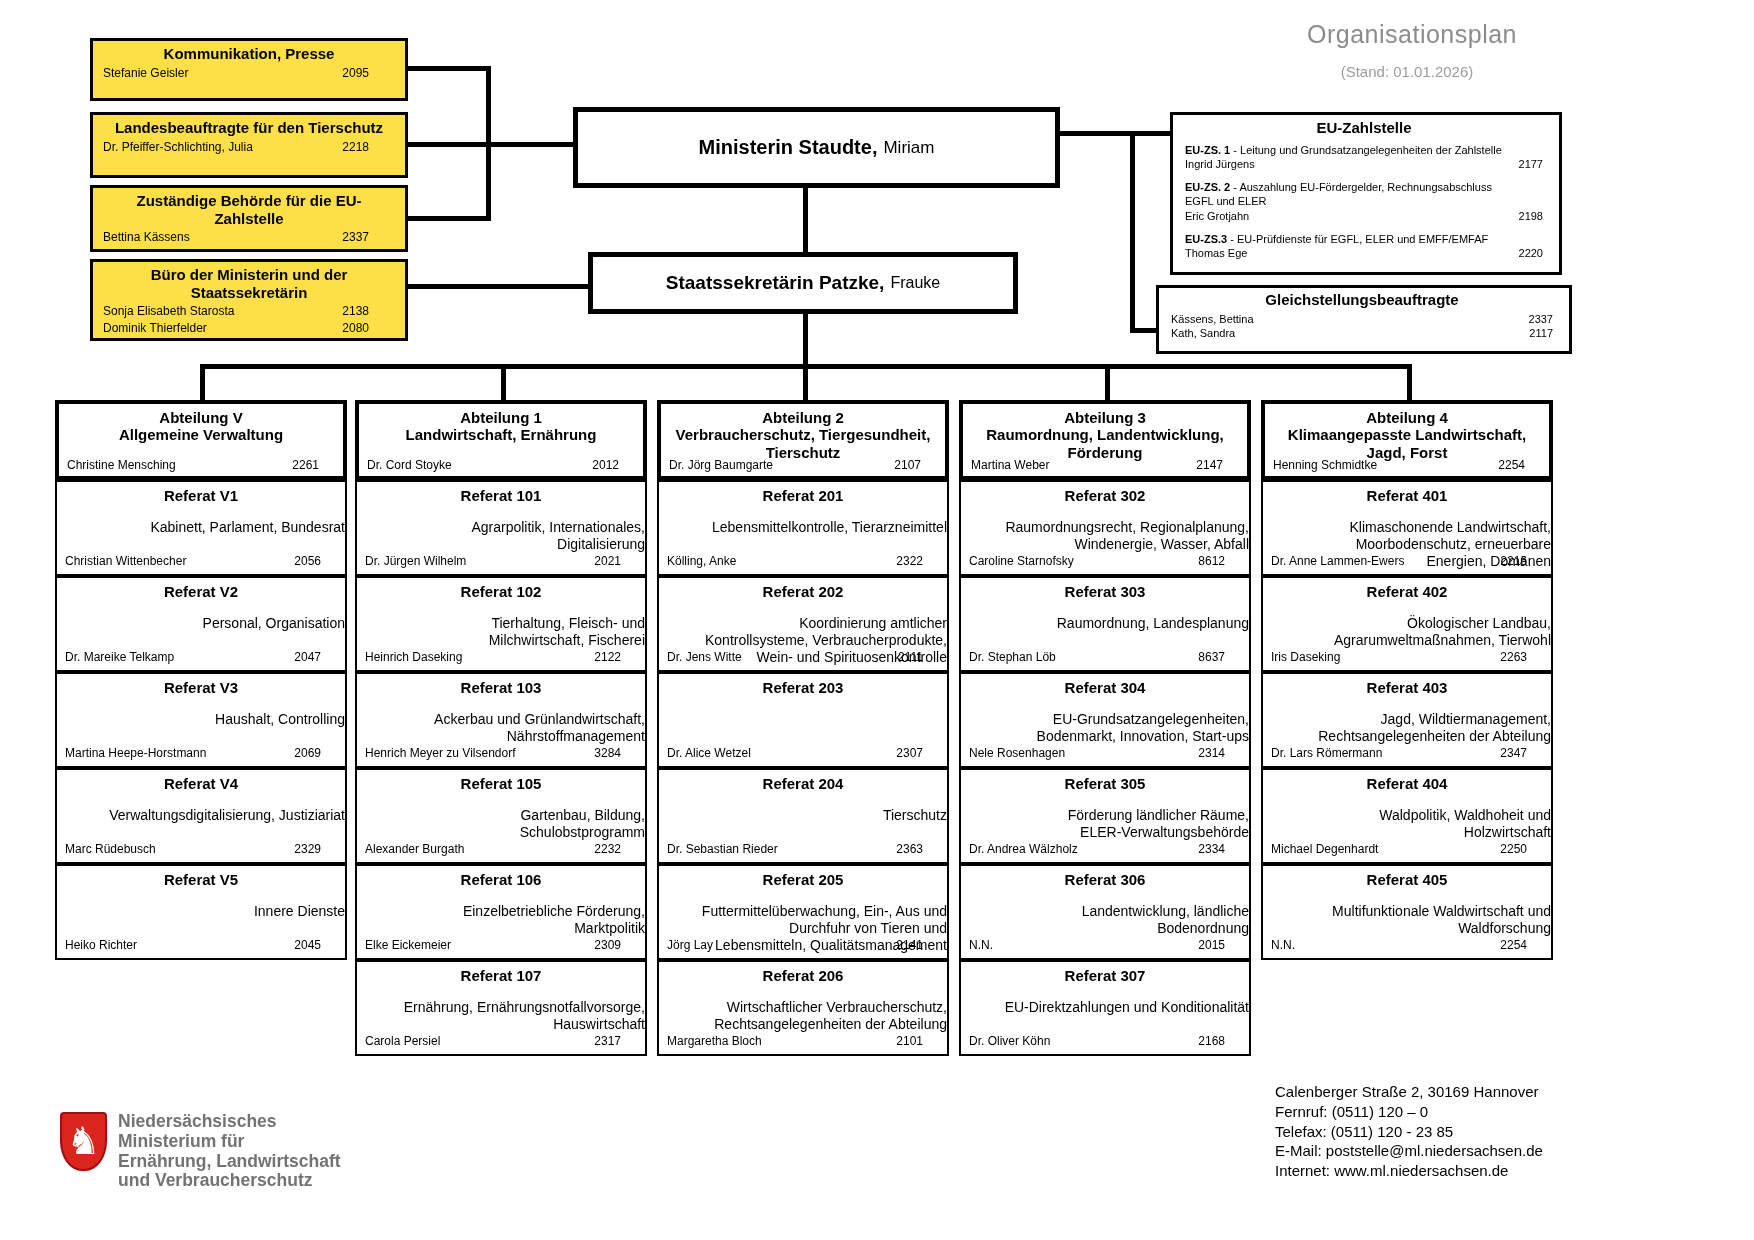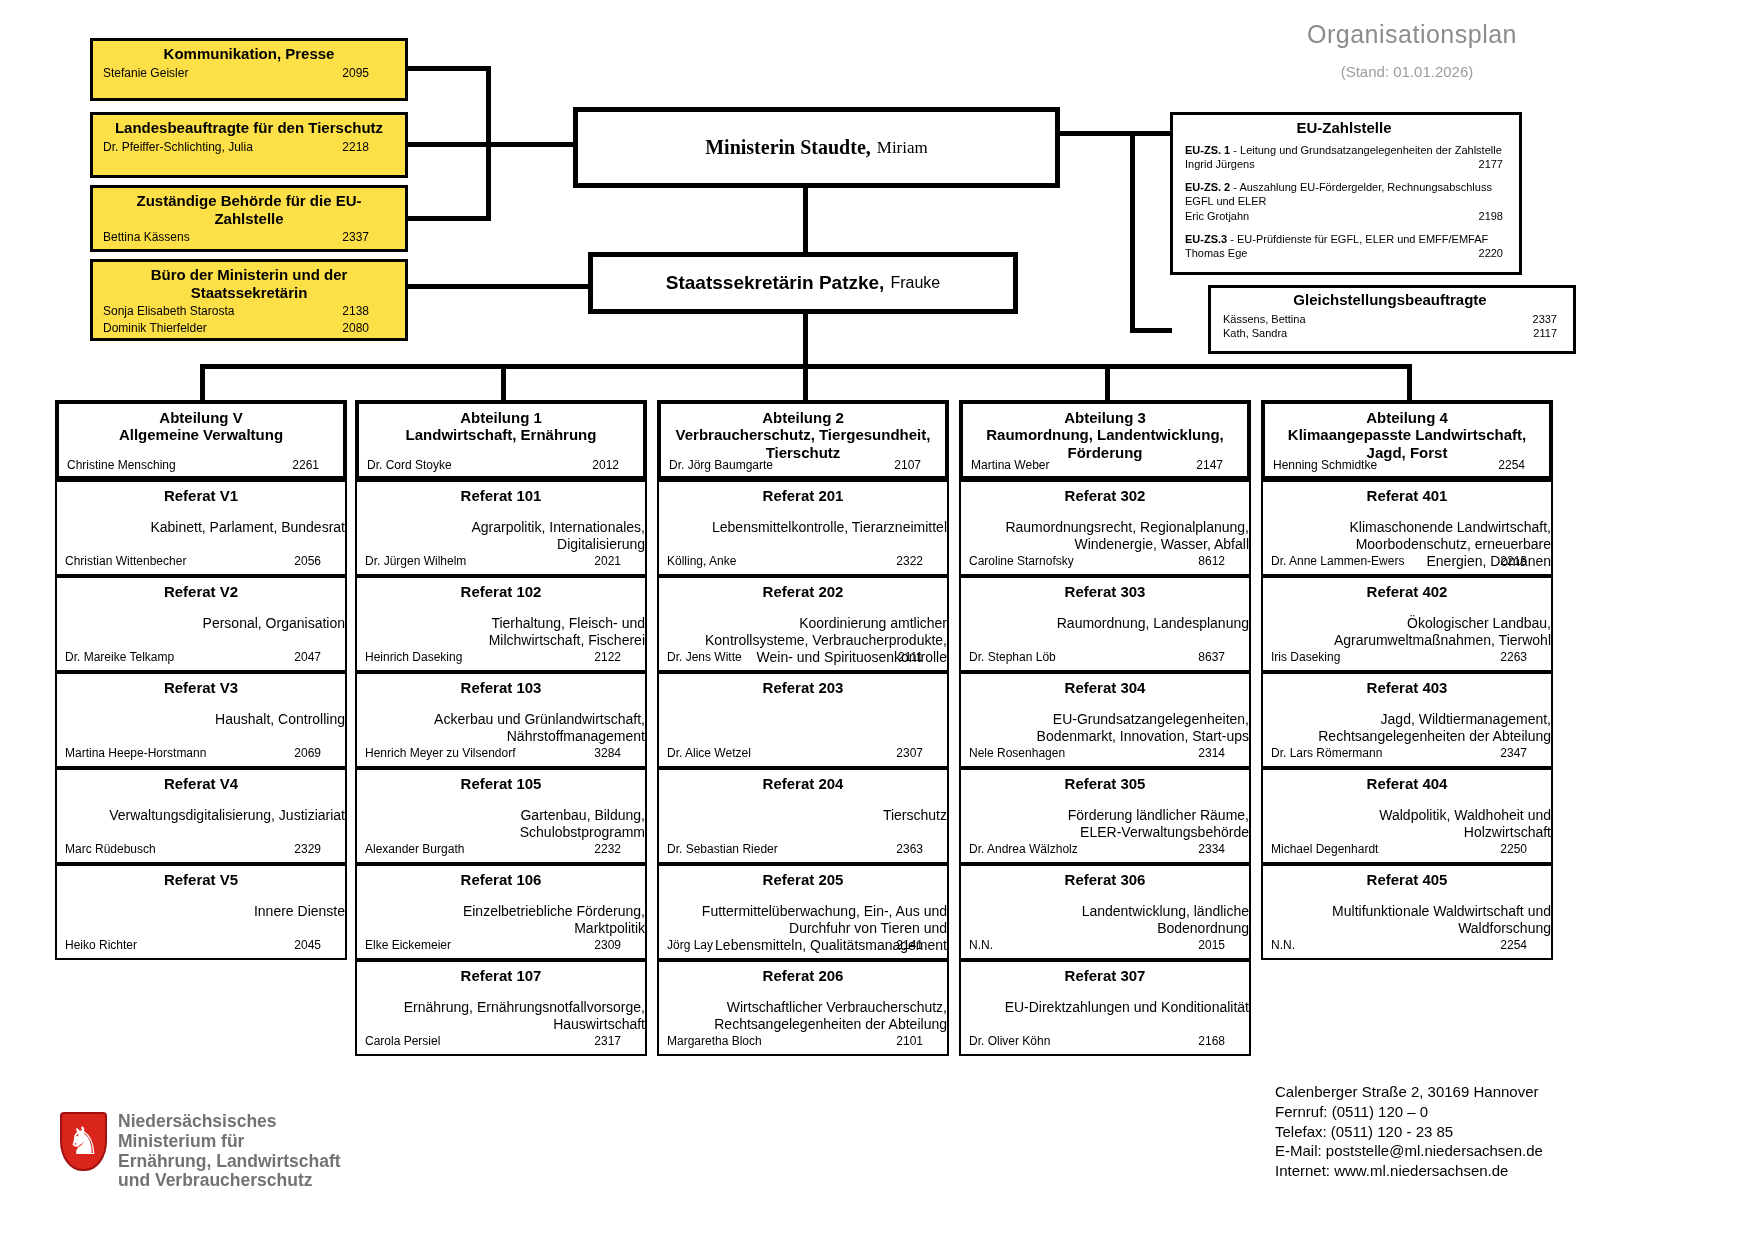--- a/index.html
+++ b/index.html
@@ -20,34 +20,34 @@
   
   .staff-left .staff-box{ position:absolute; left:90px; width:318px; border:3px solid #000; background:#fde047; }
   .staff-left .staff-box:nth-of-type(1){ top:38px;  height:63px; }
   .staff-left .staff-box:nth-of-type(2){ top:112px; height:66px; }
   .staff-left .staff-box:nth-of-type(3){ top:185px; height:67px; }
   .staff-left .staff-box:nth-of-type(4){ top:259px; height:82px; }
   .staff-title{ font-weight:bold; font-size:15px; text-align:center; line-height:1.18; margin:4px 4px 2px 4px; }
   .staff-box .person-row{ padding:0 36px 0 10px; }
 
   
-  .minister-box{ position:absolute; left:573px; top:107px; width:487px; height:81px; border:5px solid #000; display:flex; align-items:center; justify-content:center; background:#fff;font-family:Liberation Serif, serif; }
+  .minister-box{ position:absolute; left:573px; top:107px; width:487px; height:81px; border:5px solid #000; display:flex; align-items:center; justify-content:center; background:#fff; }
   .minister-box .big{ font-weight:bold; font-size:20px; }
   .minister-box .small{ font-size:17px; margin-left:6px; }
   .sts-box{ position:absolute; left:588px; top:252px; width:430px; height:62px; border:5px solid #000; display:flex; align-items:center; justify-content:center; background:#fff; }
   .sts-box .big{ font-weight:bold; font-size:19px; }
   .sts-box .small{ font-size:16px; margin-left:6px; }
 
   
-  .eu-box{ position:absolute; left:1170px; top:112px; width:352px; height:163px; border:3px solid #000; background:#fff; padding:4px 16px 0 12px; }
+  .eu-box{ position:absolute; left:1170px; top:112px; width:392px; height:163px; border:3px solid #000; background:#fff; padding:4px 16px 0 12px; }
   .eu-title{ font-weight:bold; font-size:15px; text-align:center; margin-bottom:7px; }
   .eu-entry{ font-size:11px; line-height:1.3; margin-bottom:8px; }
   .eu-entry .code{ font-weight:bold; }
   .eu-entry .person-row{ font-size:11px; }
-  .gl-box{ position:absolute; left:1208px; top:285px; width:368px; height:69px; border:3px solid #000; background:#fff; padding:3px 16px 0 12px; }
+  .gl-box{ position:absolute; left:1156px; top:285px; width:416px; height:69px; border:3px solid #000; background:#fff; padding:3px 16px 0 12px; }
   .gl-title{ font-weight:bold; font-size:15px; text-align:center; margin-bottom:4px; }
   .gl-box .person-row{ font-size:11px; line-height:1.3; }
 
   
   .cl{ position:absolute; background:#000; }
 
   
   .dept-col{ position:absolute; top:400px; width:292px; }
   .departments .dept-col:nth-of-type(1){ left:55px;  }
   .departments .dept-col:nth-of-type(2){ left:355px; }

